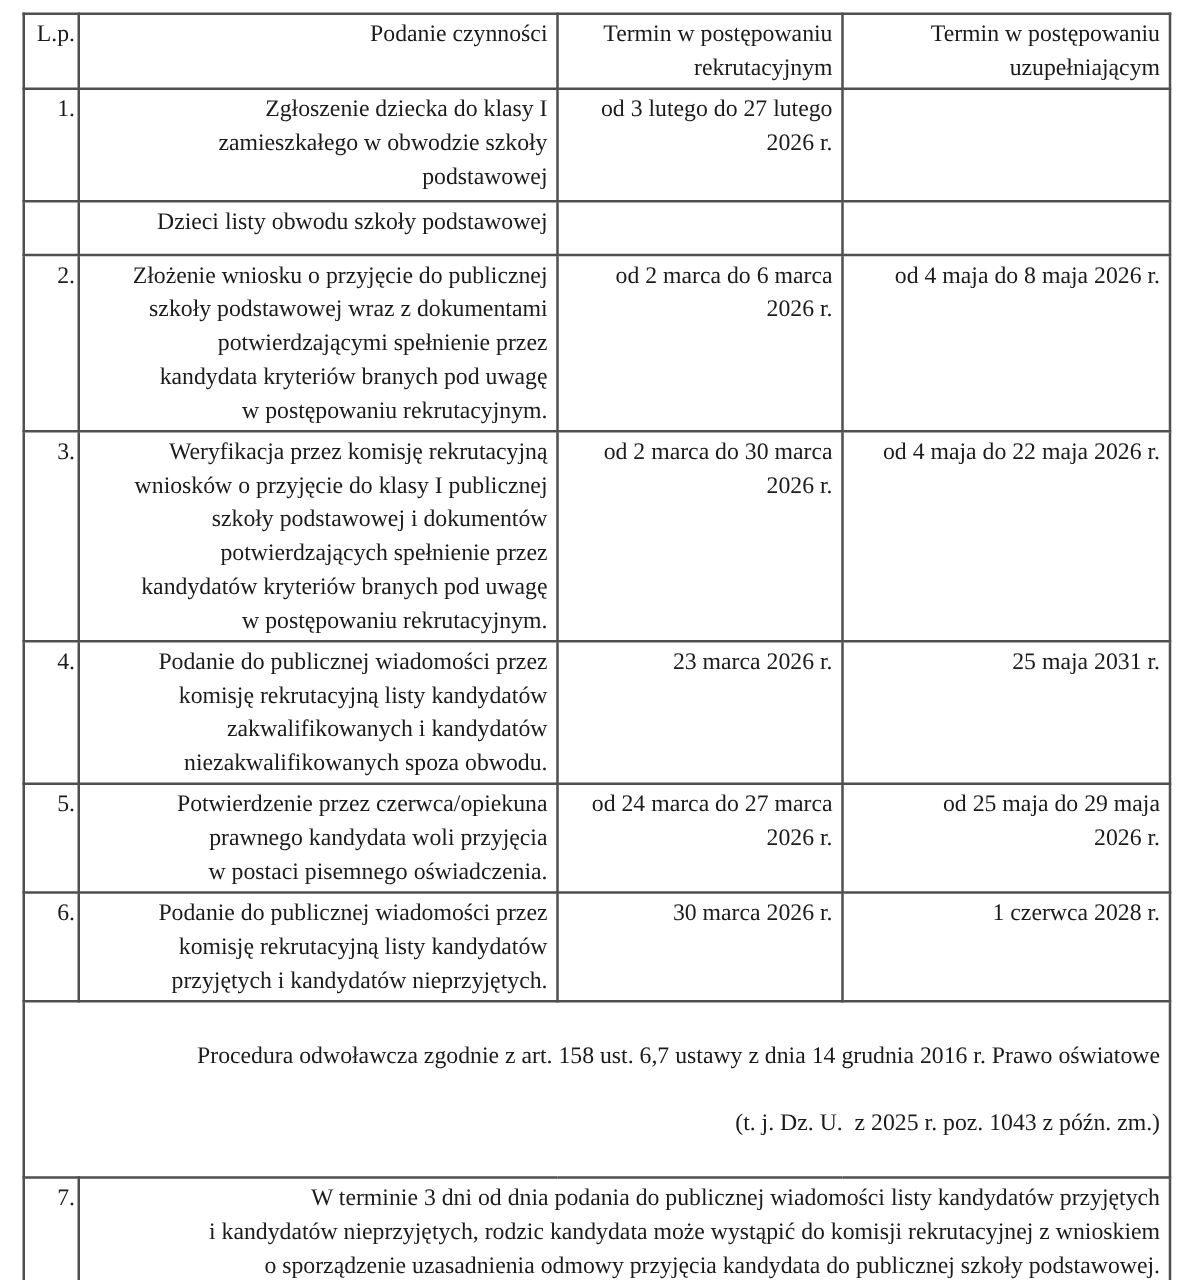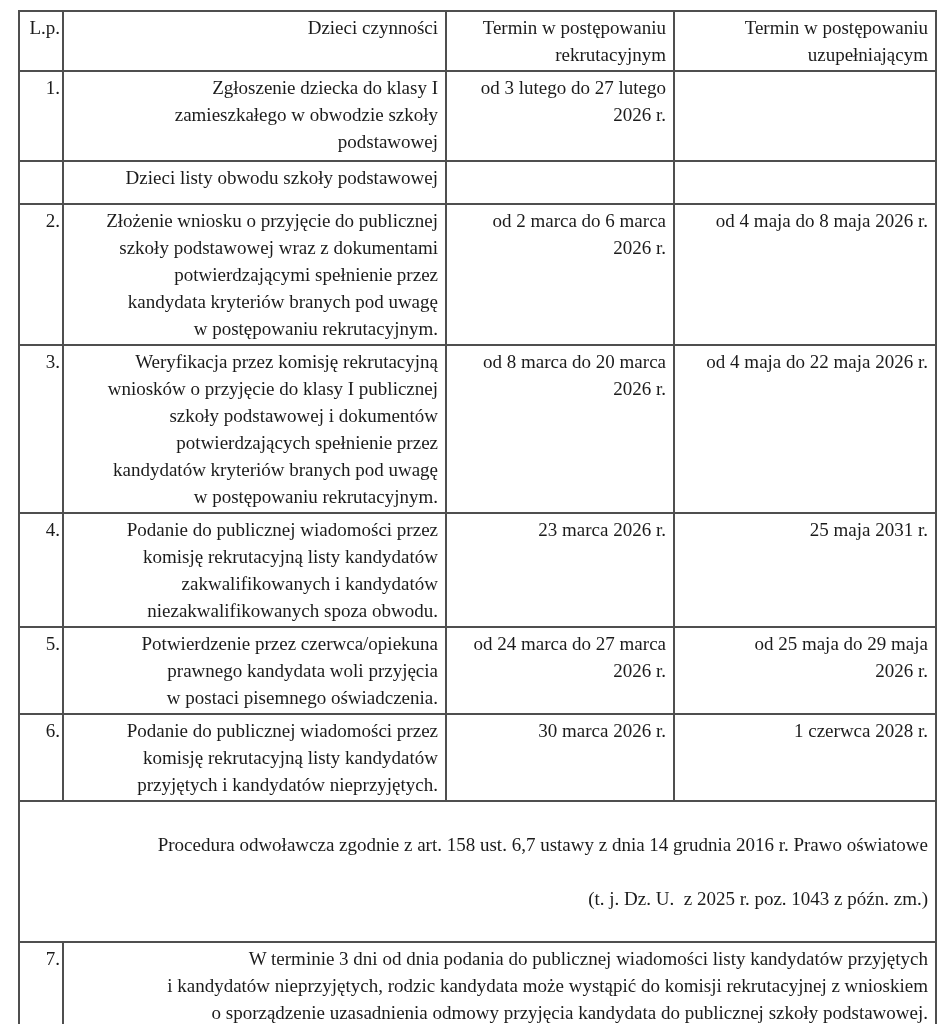--- a/index.html
+++ b/index.html
@@ -46,21 +46,21 @@
   <table>
     <colgroup>
       <col style="width:44px">
       <col style="width:383px">
       <col style="width:228px">
       <col style="width:262px">
     </colgroup>
     <thead>
       <tr class="h-head">
         <th class="lp">L.p.</th>
-        <th>Dzieci czynności</th>
+        <th>Podanie czynności</th>
         <th>Termin w postępowaniu
 rekrutacyjnym</th>
         <th>Termin w postępowaniu
 uzupełniającym</th>
       </tr>
     </thead>
     <tbody>
       <tr class="h-r1">
         <td class="lp">1.</td>
         <td>Zgłoszenie dziecka do klasy I
@@ -88,21 +88,21 @@
         <td>od 4 maja do 8 maja 2026 r.</td>
       </tr>
       <tr class="h-r3">
         <td class="lp">3.</td>
         <td>Weryfikacja przez komisję rekrutacyjną
 wniosków o przyjęcie do klasy I publicznej
 szkoły podstawowej i dokumentów
 potwierdzających spełnienie przez
 kandydatów kryteriów branych pod uwagę
 w postępowaniu rekrutacyjnym.</td>
-        <td>od 8 marca do 20 marca
+        <td>od 2 marca do 30 marca
 2026 r.</td>
         <td>od 4 maja do 22 maja 2026 r.</td>
       </tr>
       <tr class="h-r4">
         <td class="lp">4.</td>
         <td>Podanie do publicznej wiadomości przez
 komisję rekrutacyjną listy kandydatów
 zakwalifikowanych i kandydatów
 niezakwalifikowanych spoza obwodu.</td>
         <td>23 marca 2026 r.</td>

